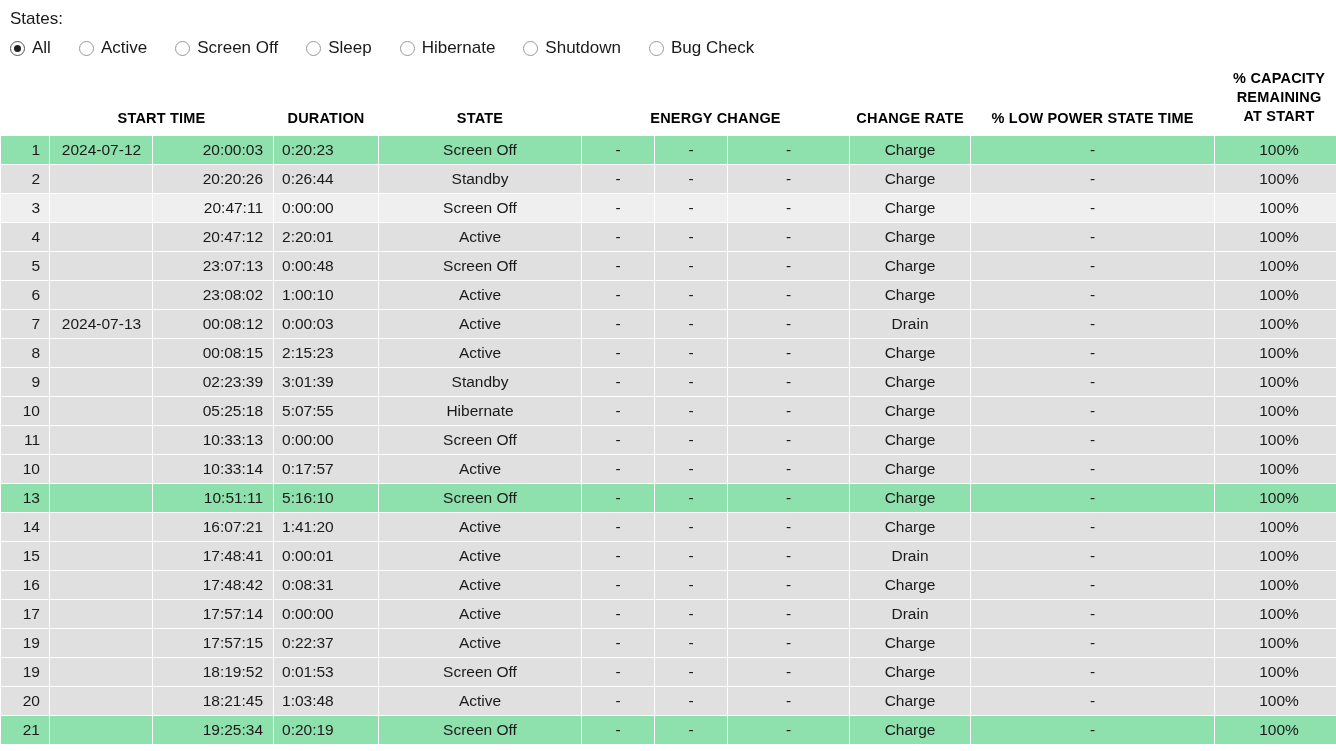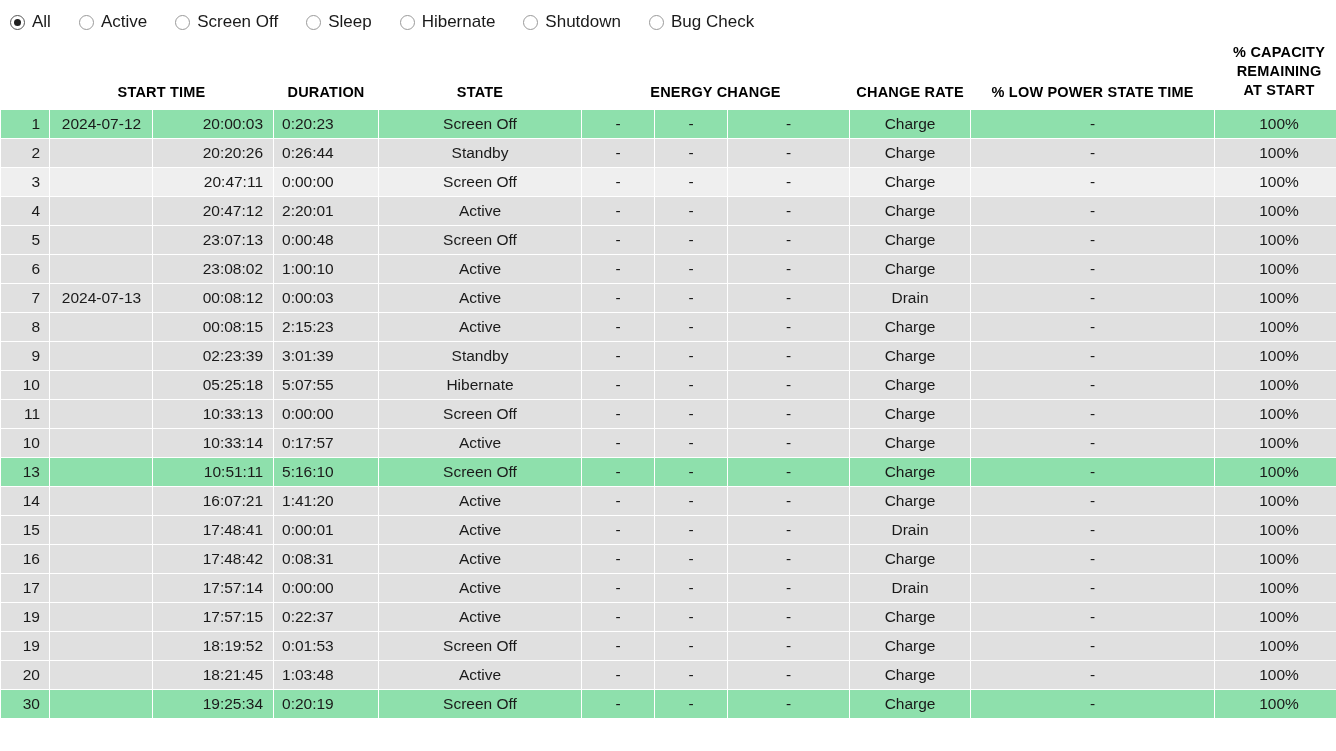--- a/index.html
+++ b/index.html
@@ -124,20 +124,21 @@
   td.state{ text-align: center; }
   td.dash { text-align: center; }
   td.rate { text-align: center; }
   td.lps  { text-align: center; }
   td.cap  { text-align: center; }
 </style>
 </head>
 <body>
 
 <div id="states-block">
+  <div id="states-label">States:</div>
   <div id="states-radios">
       <div class="radio-item checked">
         <span class="radio-mark"></span>
         <span class="radio-label">All</span>
       </div>
       <div class="radio-item">
         <span class="radio-mark"></span>
         <span class="radio-label">Active</span>
       </div>
       <div class="radio-item">
@@ -448,21 +449,21 @@
         <td class="dur">1:03:48</td>
         <td class="state">Active</td>
         <td class="dash">-</td>
         <td class="dash">-</td>
         <td class="dash">-</td>
         <td class="rate">Charge</td>
         <td class="lps">-</td>
         <td class="cap">100%</td>
       </tr>
       <tr class="hl ">
-        <td class="idx">30</td>
+        <td class="idx">21</td>
         <td class="date"></td>
         <td class="time">19:25:34</td>
         <td class="dur">0:20:19</td>
         <td class="state">Screen Off</td>
         <td class="dash">-</td>
         <td class="dash">-</td>
         <td class="dash">-</td>
         <td class="rate">Charge</td>
         <td class="lps">-</td>
         <td class="cap">100%</td>

